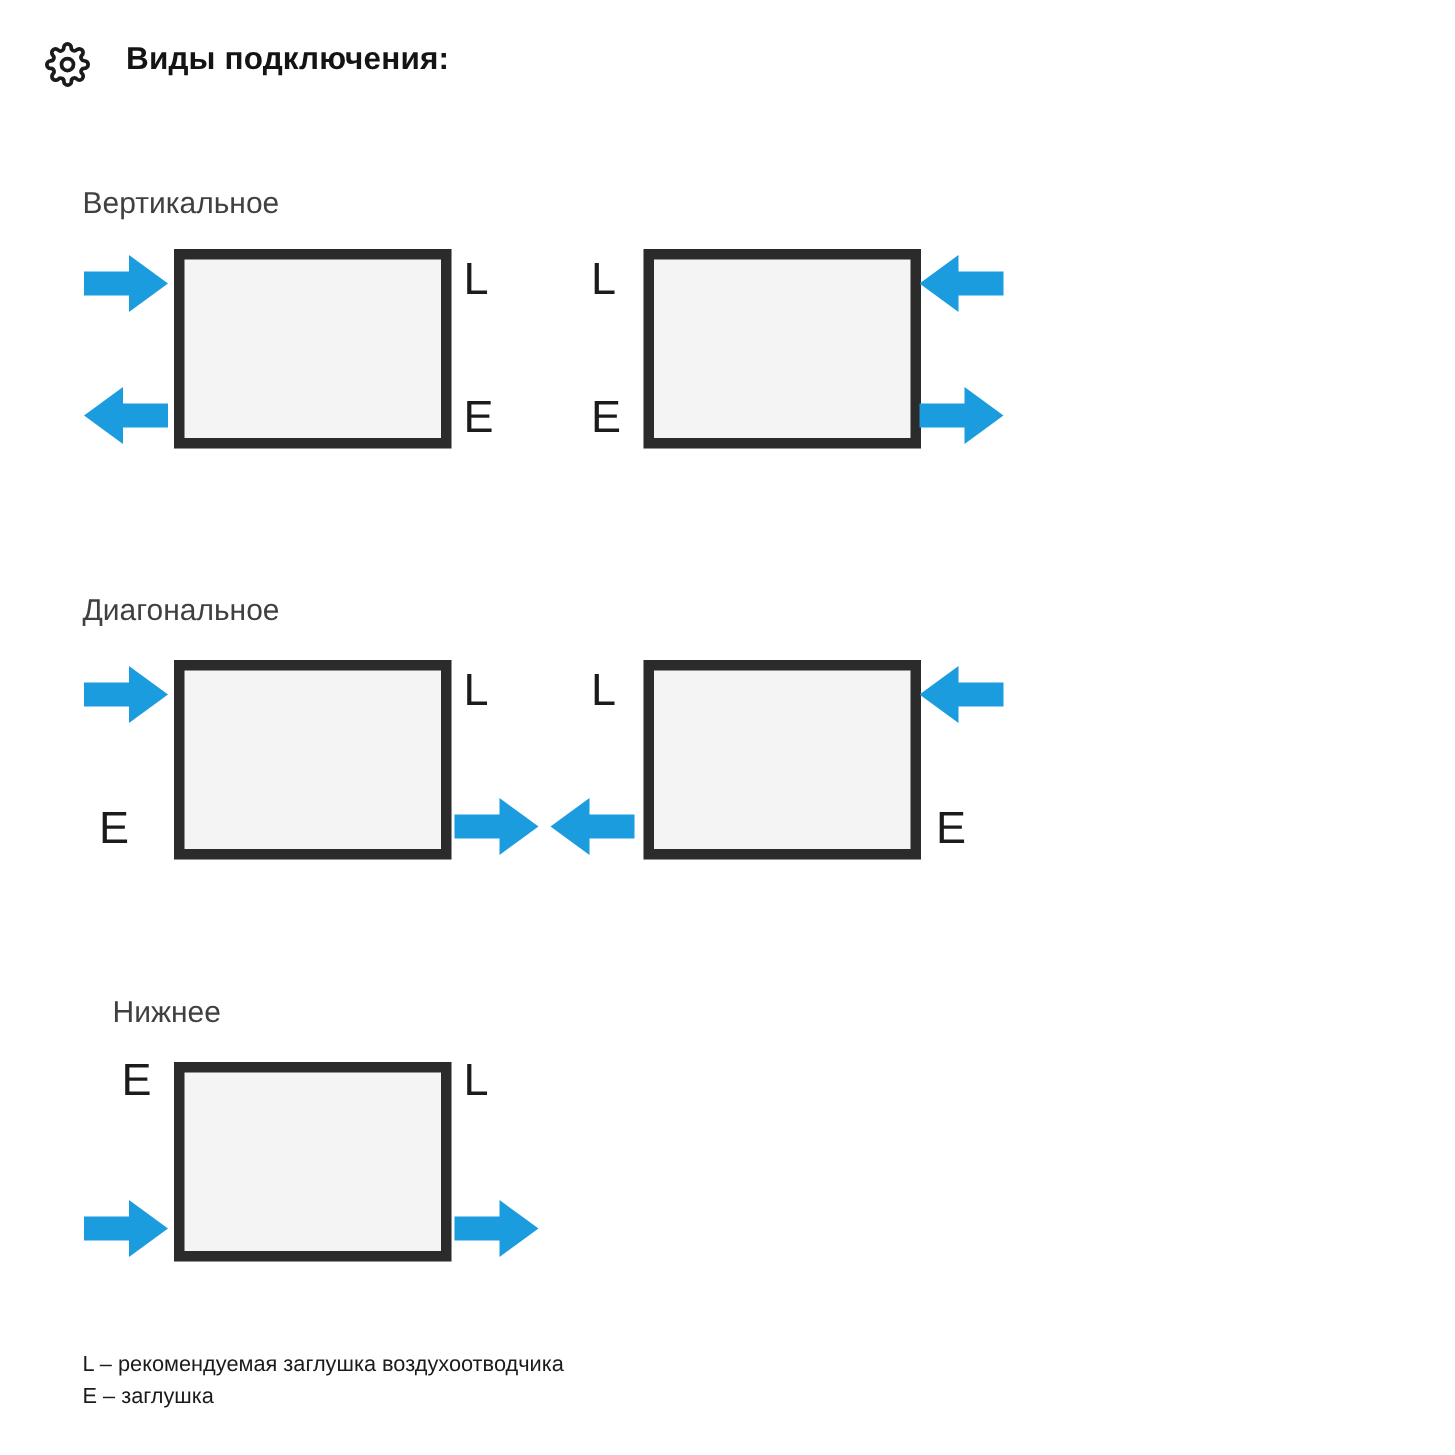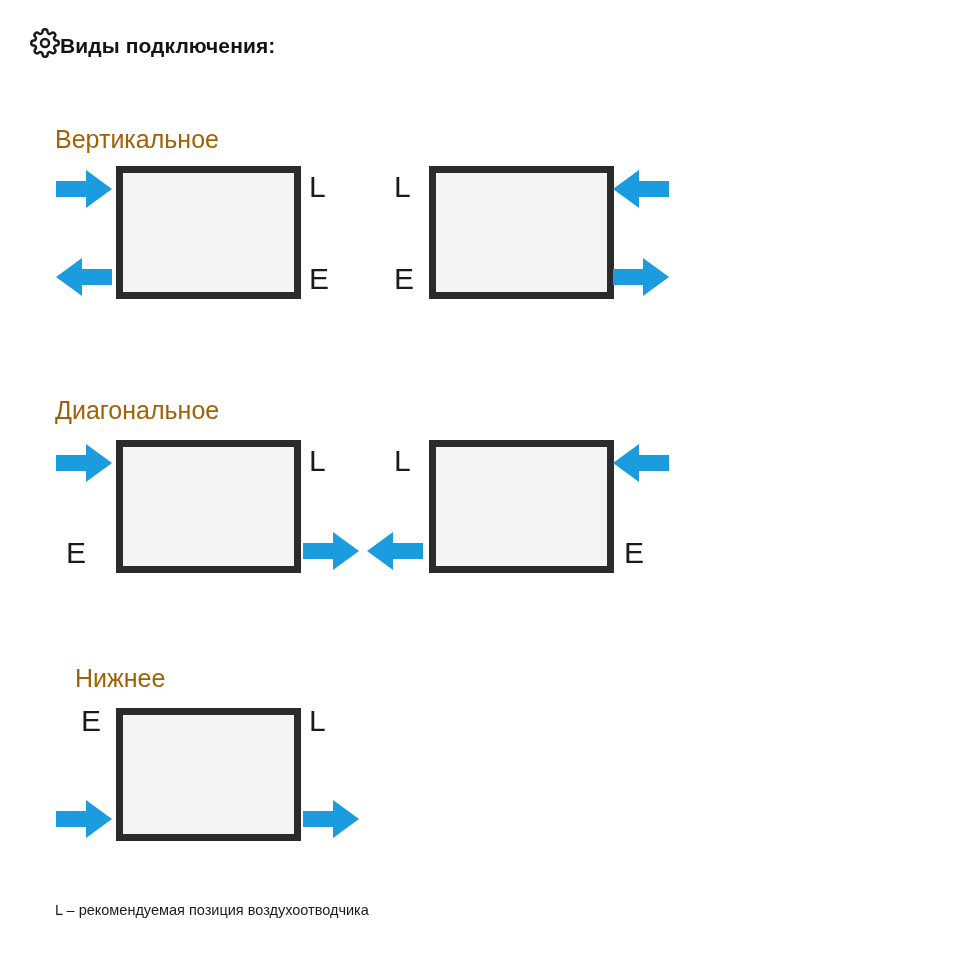--- a/index.html
+++ b/index.html
@@ -15,36 +15,37 @@
     position: relative;
     overflow: hidden;
   }
 
   
   .header {
     position: absolute;
     left: 30px;
     top: 28px;
     display: flex;
-    align-items: flex-end;
+    align-items: flex-start;
+    gap: 24px;
   }
   .gear-icon svg { display: block; }
   .header-title {
     font-size: 21px;
     font-weight: bold;
     color: #141414;
     letter-spacing: .1px;
   }
 
   
   .section-title {
     position: absolute;
-    font-size: 25px;
+    font-size: 20px;
     font-weight: normal;
-    color: #a16207;
+    color: #404040;
     white-space: nowrap;
   }
 
   
   .radiator {
     position: absolute;
     box-sizing: border-box;
     background: #f4f4f4;
     border: 7px solid #2b2b2b;
   }
@@ -175,14 +176,15 @@
 <div class="arrow right" style="left:56px; top:800px;">
   <span class="shaft"></span>
     <span class="head"></span>
 </div>
 <div class="arrow right" style="left:303px; top:800px;">
   <span class="shaft"></span>
     <span class="head"></span>
 </div>
 
 <div class="legend">
-  <div>L – рекомендуемая позиция воздухоотводчика</div>
+  <div>L – рекомендуемая заглушка воздухоотводчика</div>
+  <div>E – заглушка</div>
 </div>
 
 </body></html>

